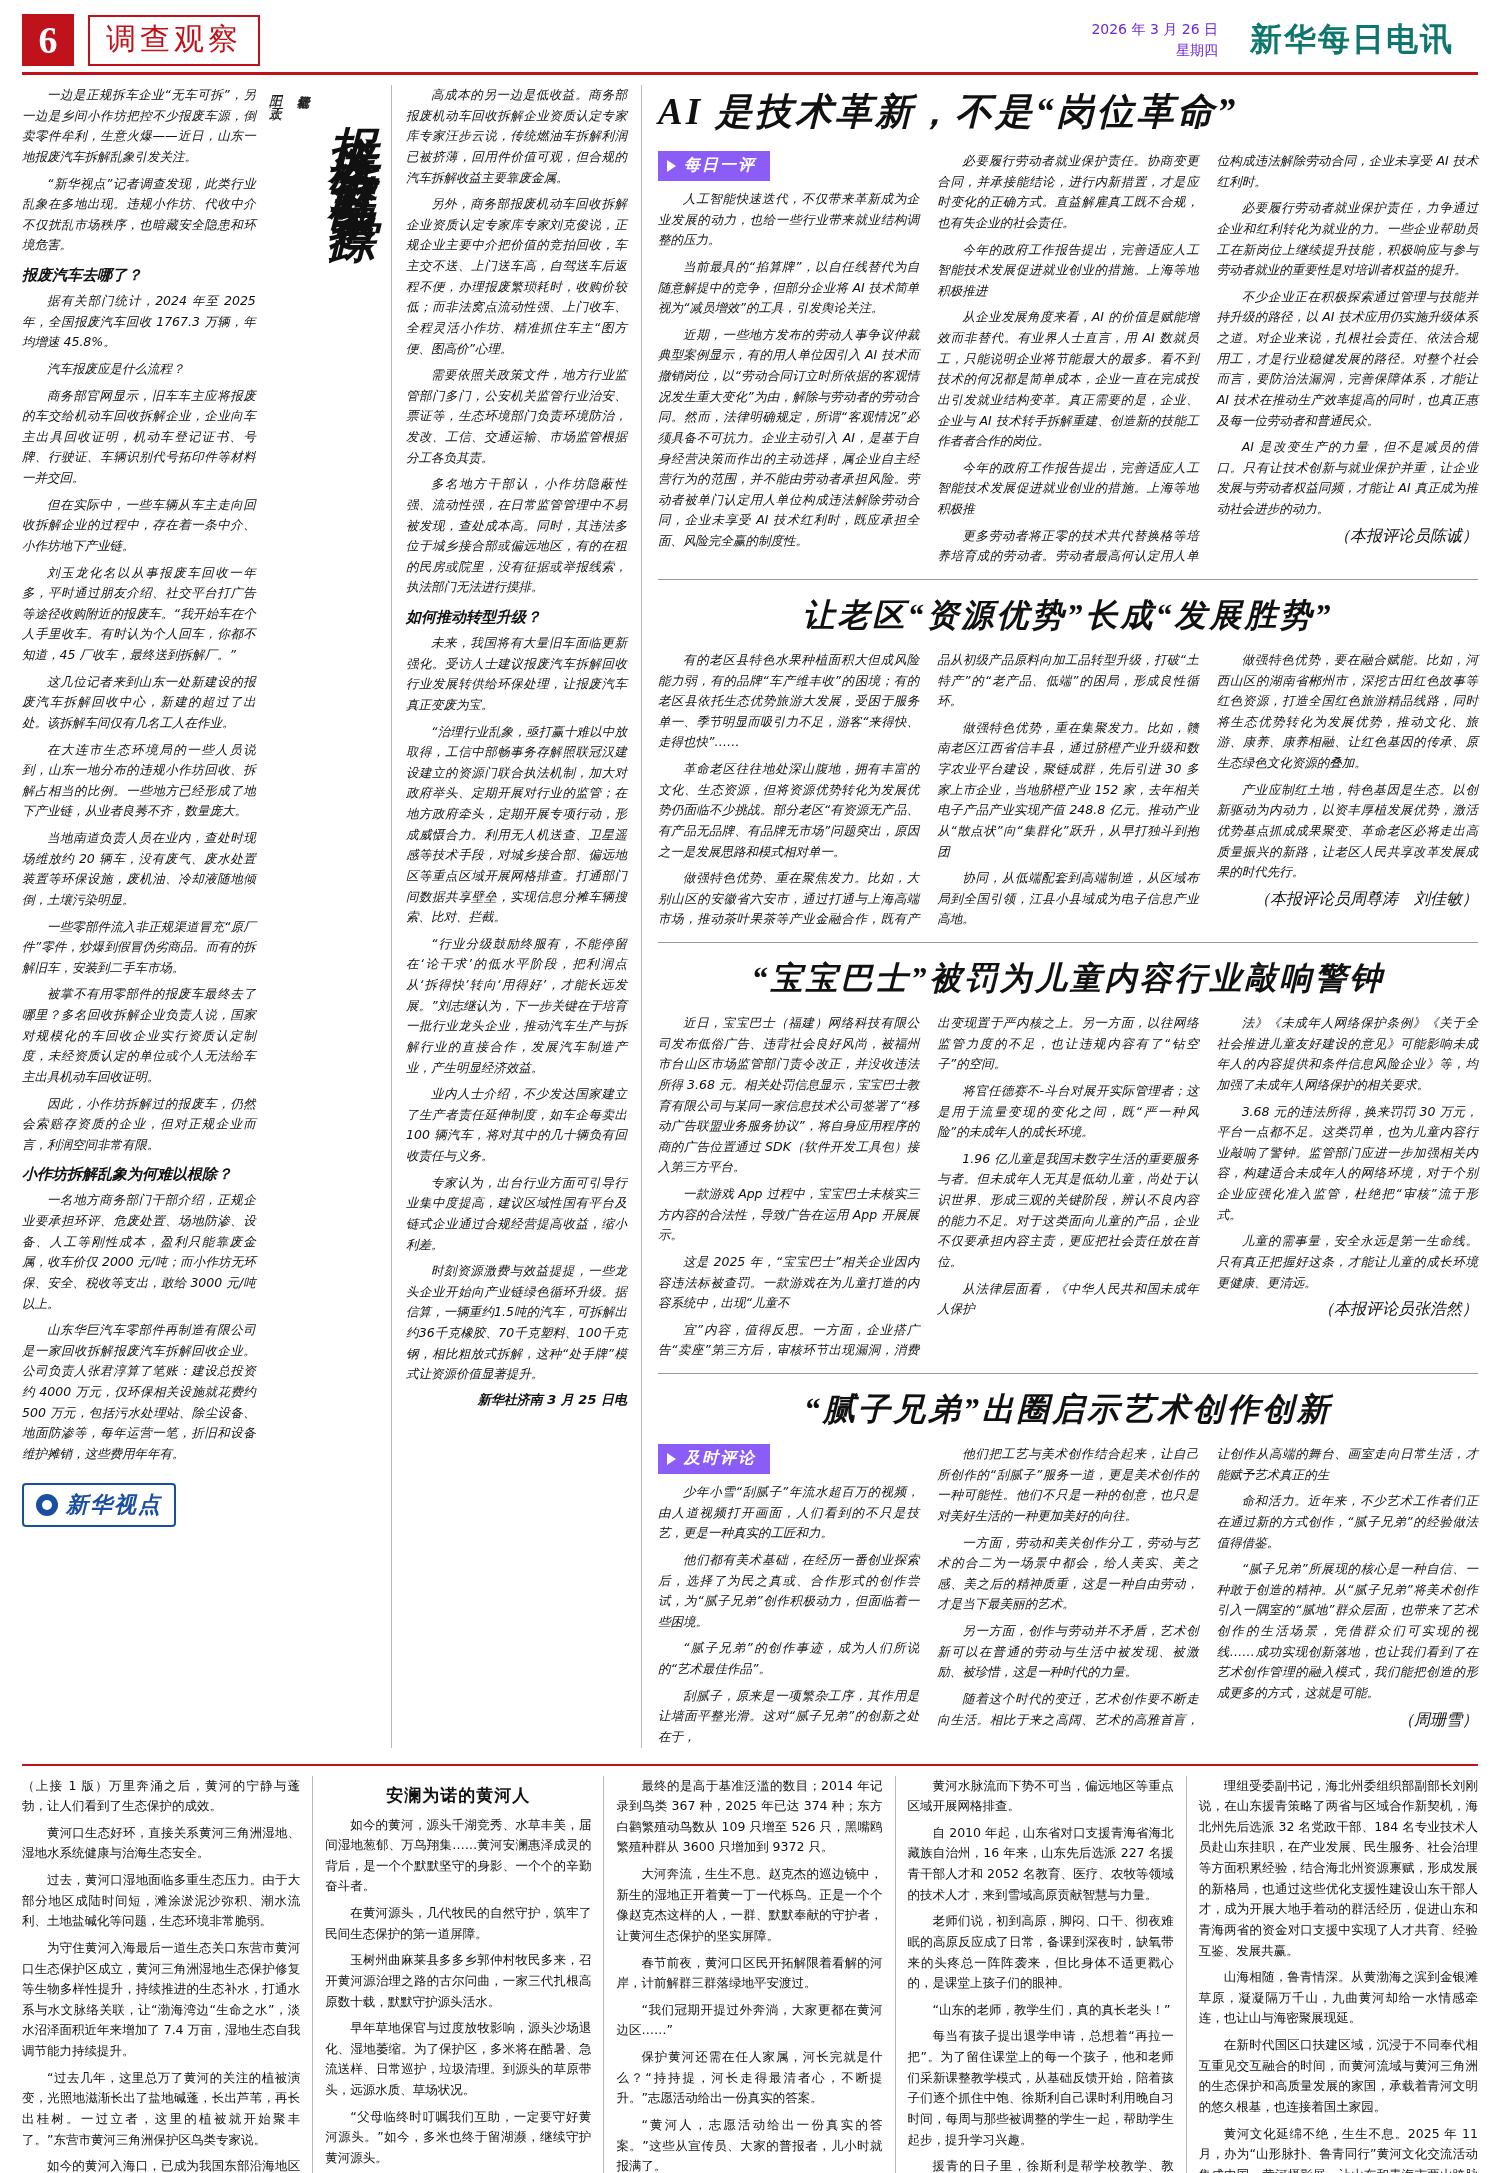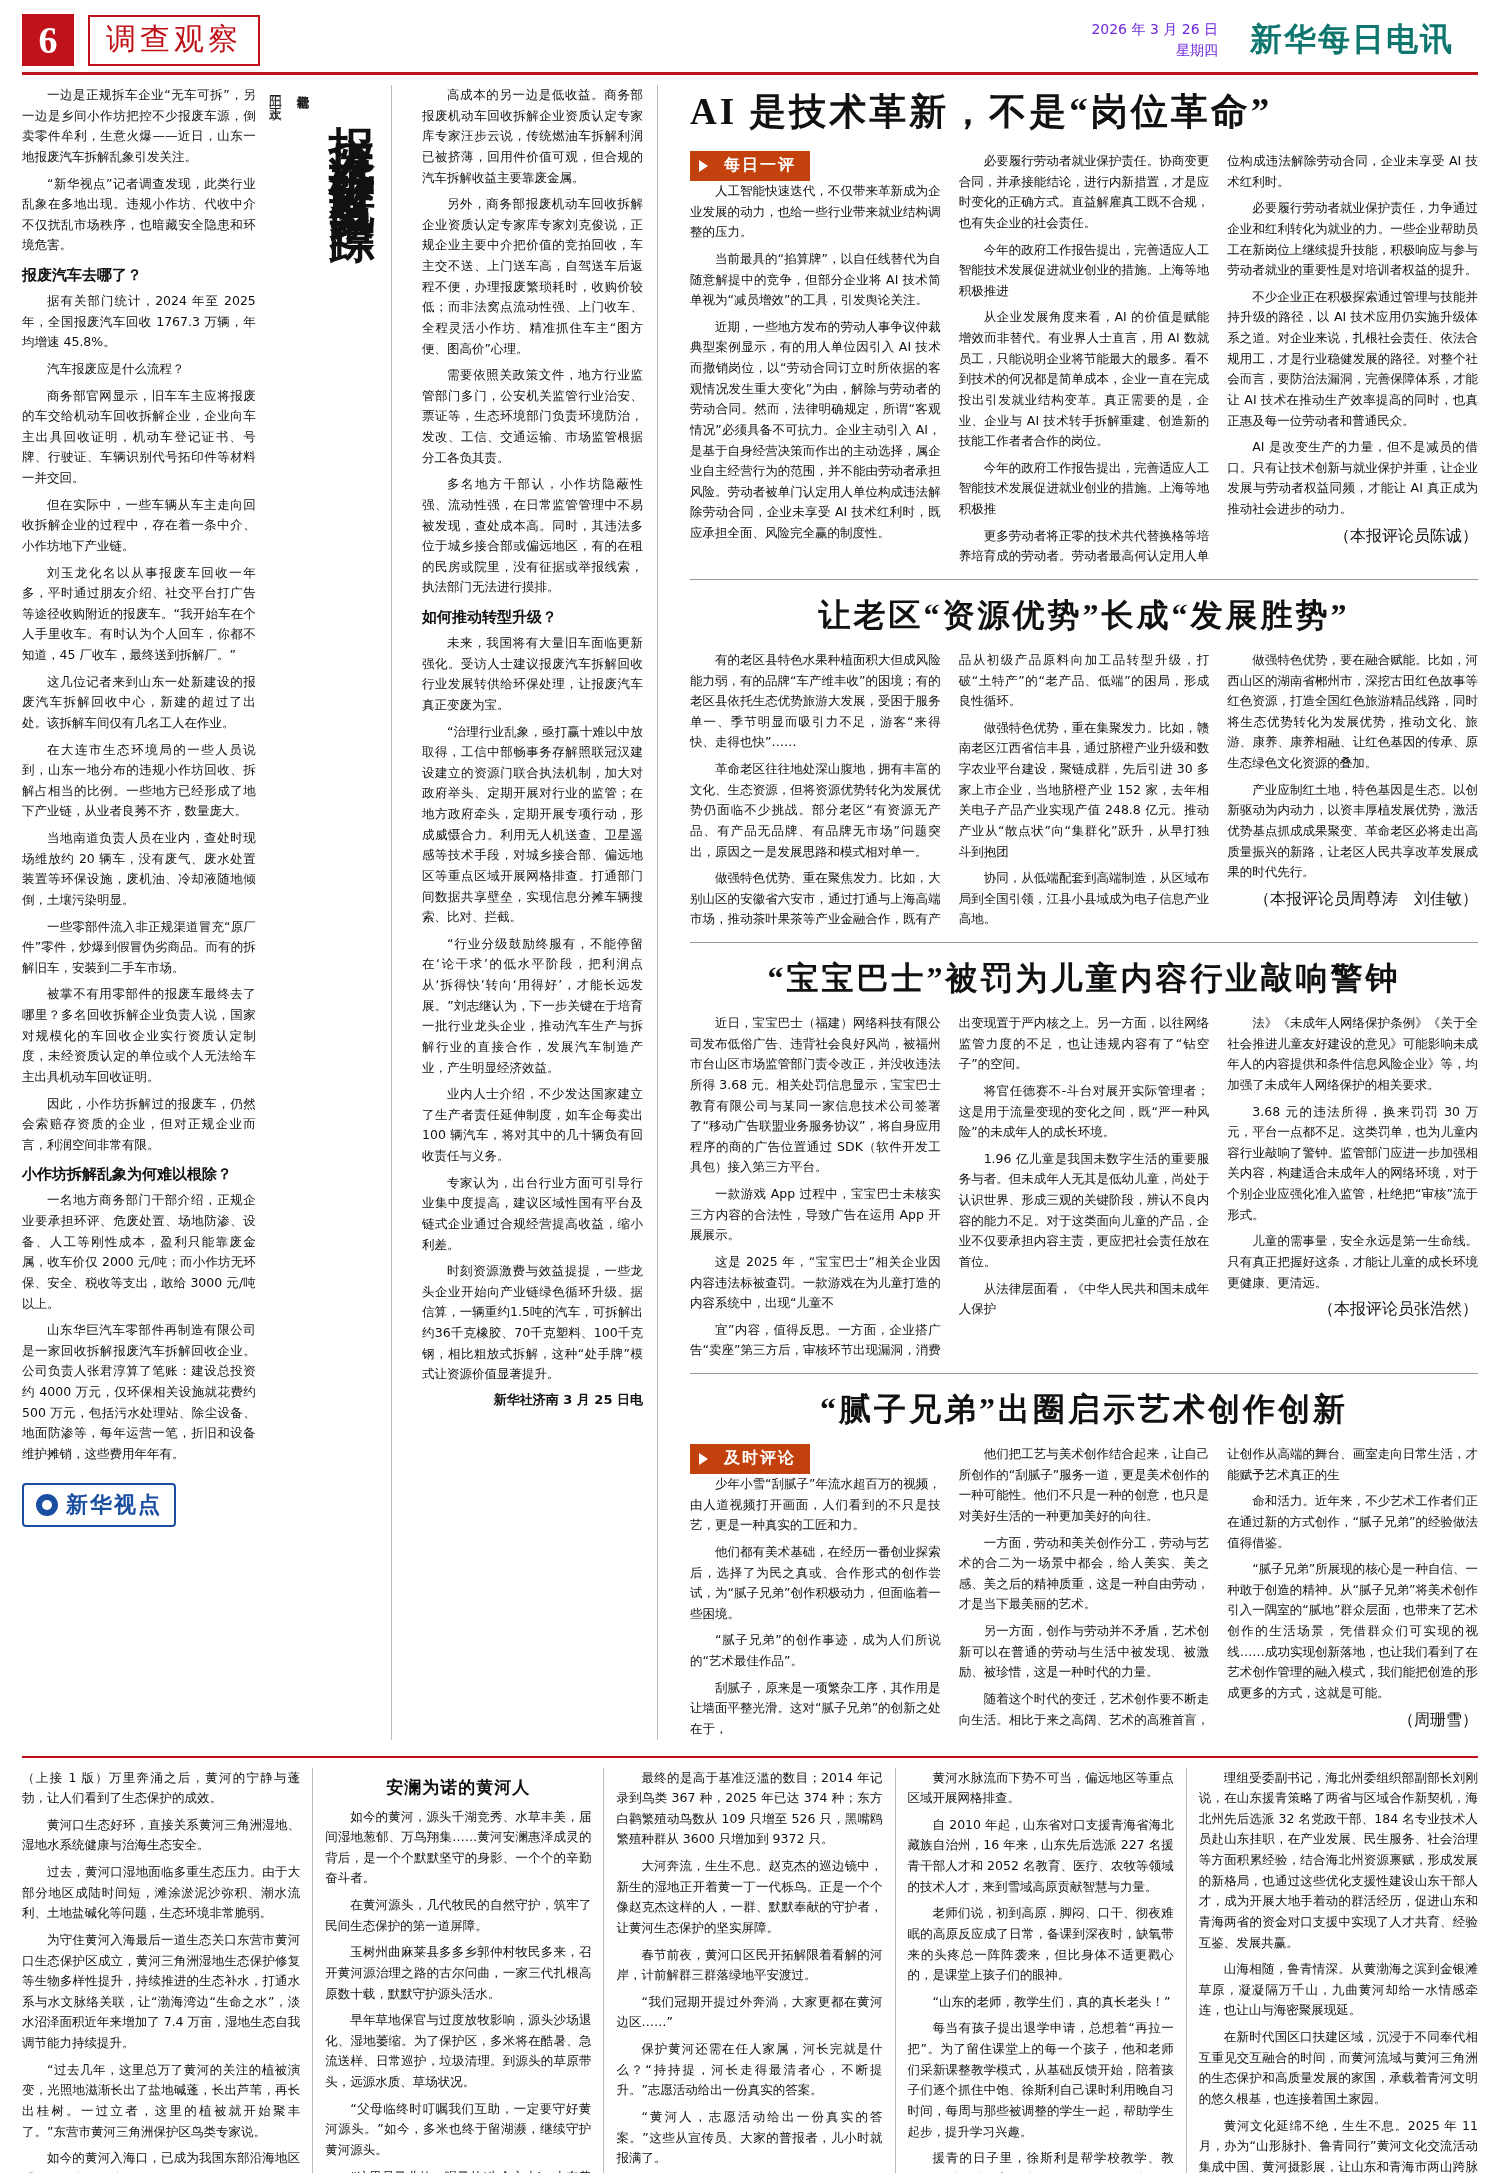--- a/index.html
+++ b/index.html
@@ -56,21 +56,22 @@
     font-size:32px;
     font-weight:bold;
     letter-spacing:2px;
     font-family:Liberation Serif, serif;
     white-space:nowrap;
   }
   
   .main-area{
     display:flex;
     margin:10px 22px 0 22px;
-    gap:16px;
+    gap:0;
+    font-style:italic;
   }
   .col{
     box-sizing:border-box;
   }
   .col-left{width:370px;padding-right:14px;border-right:1px solid #bbb;}
   .col-mid{width:250px;padding:0 14px;border-right:1px solid #bbb;}
   .col-right{flex:1;padding-left:16px;}
   .vtitle{
     writing-mode:vertical-rl;
     text-orientation:upright;
@@ -117,27 +118,27 @@
   .headline-2{
     font-family:"Liberation Serif",serif;
     font-size:32px;
     font-weight:bold;
     text-align:center;
     letter-spacing:3px;
     margin:14px 0 12px 0;
   }
   .badge{
     display:inline-block;
-    background:#c2410c;
+    background:#8b5cf6;
     color:#fff;
     font-size:16px;
     font-weight:bold;
-    padding:4px 14px 5px 34px;
+    padding:4px 14px 5px 26px;
     position:relative;
-    margin-bottom:0;
+    margin-bottom:8px;
     letter-spacing:2px;
     font-family:"Liberation Serif",serif;
   }
   .badge:before{
     content:"";
     position:absolute;left:9px;top:50%;
     margin-top:-6px;
     width:0;height:0;
     border-left:9px solid #fff;
     border-top:6px solid transparent;

